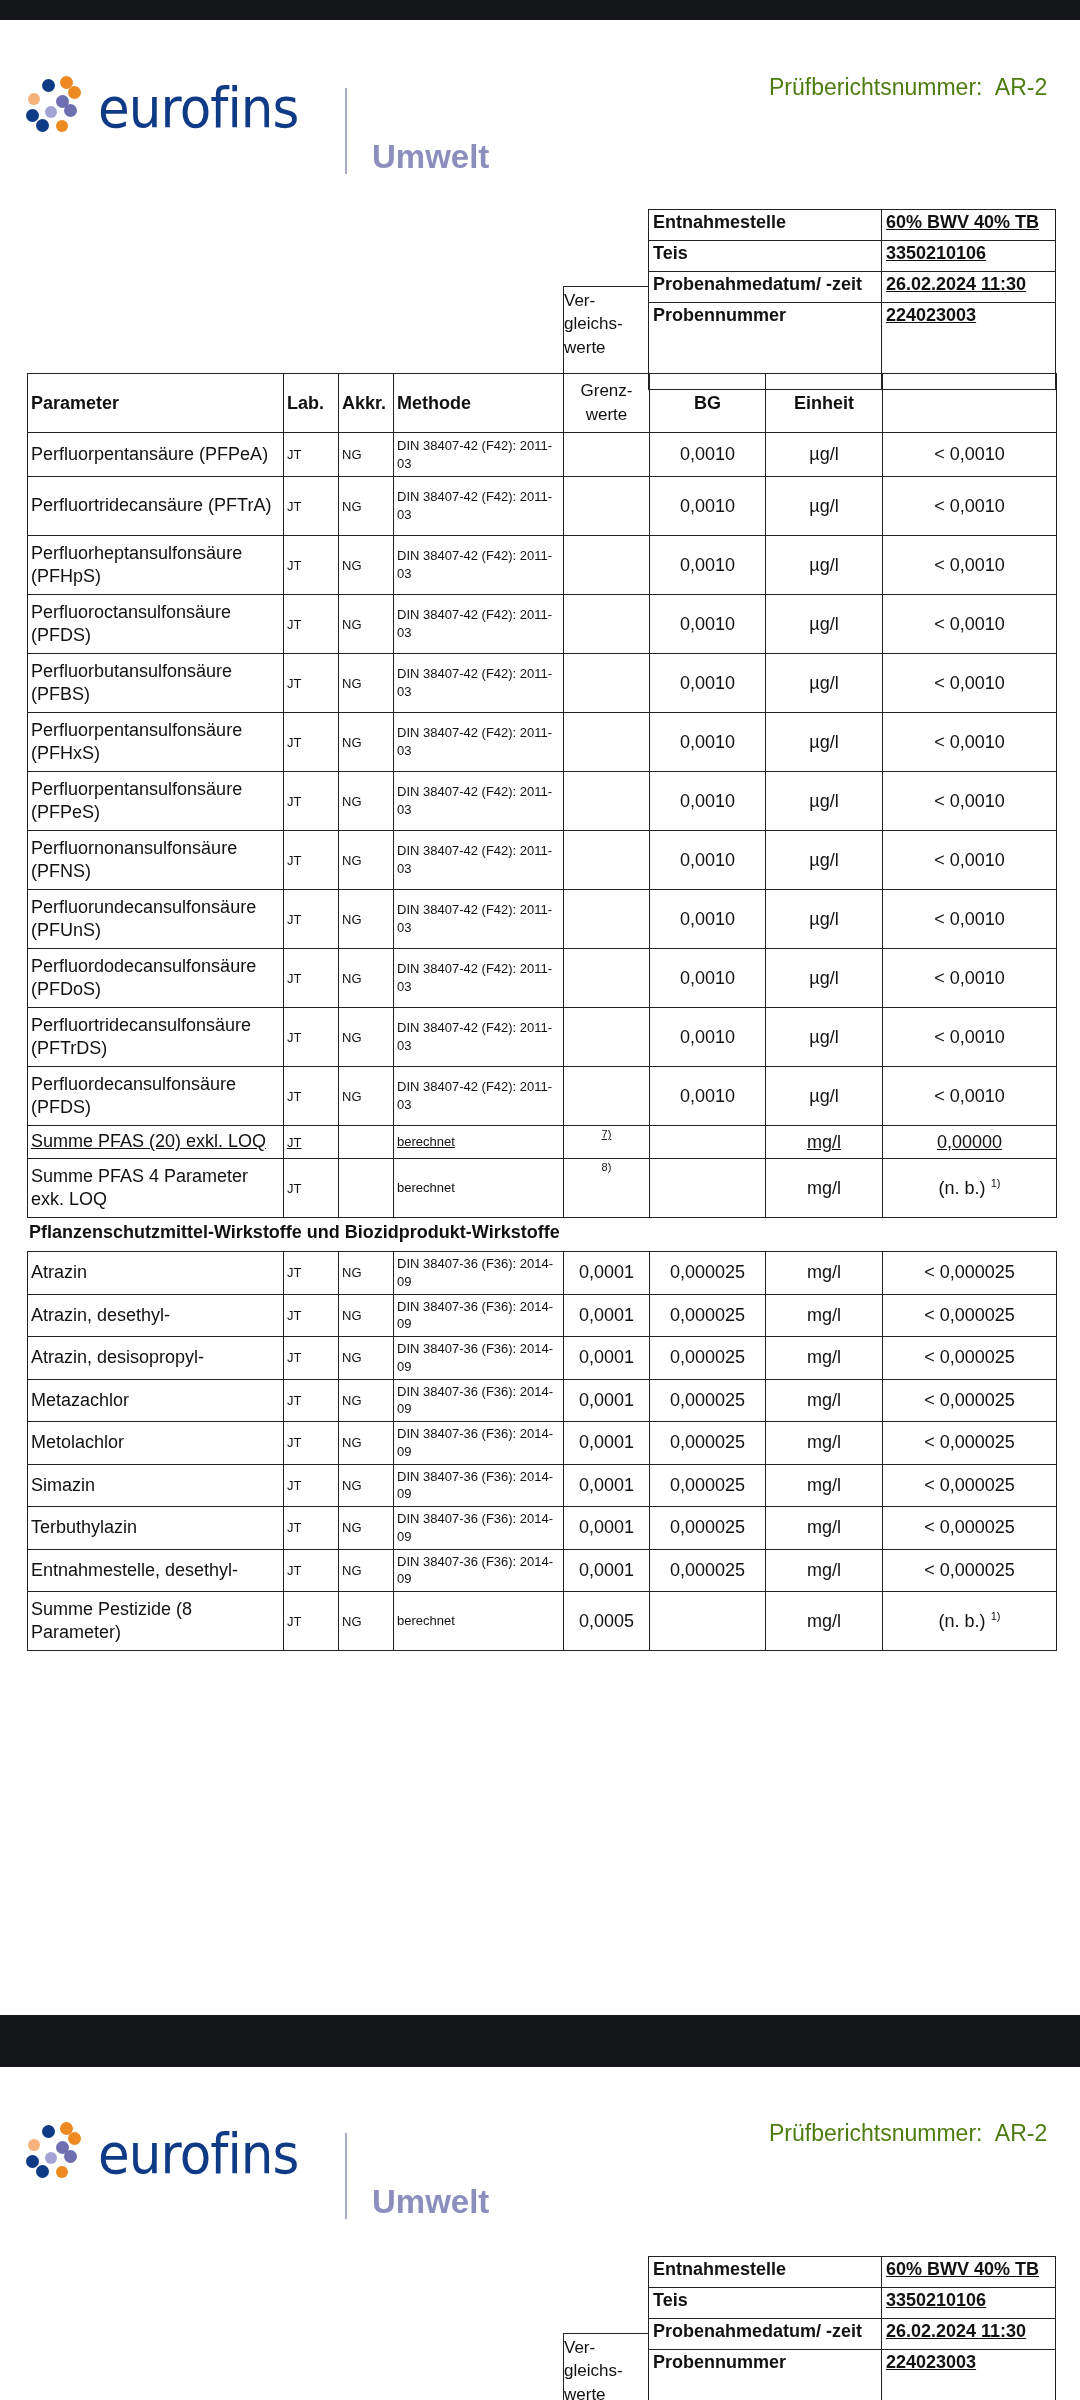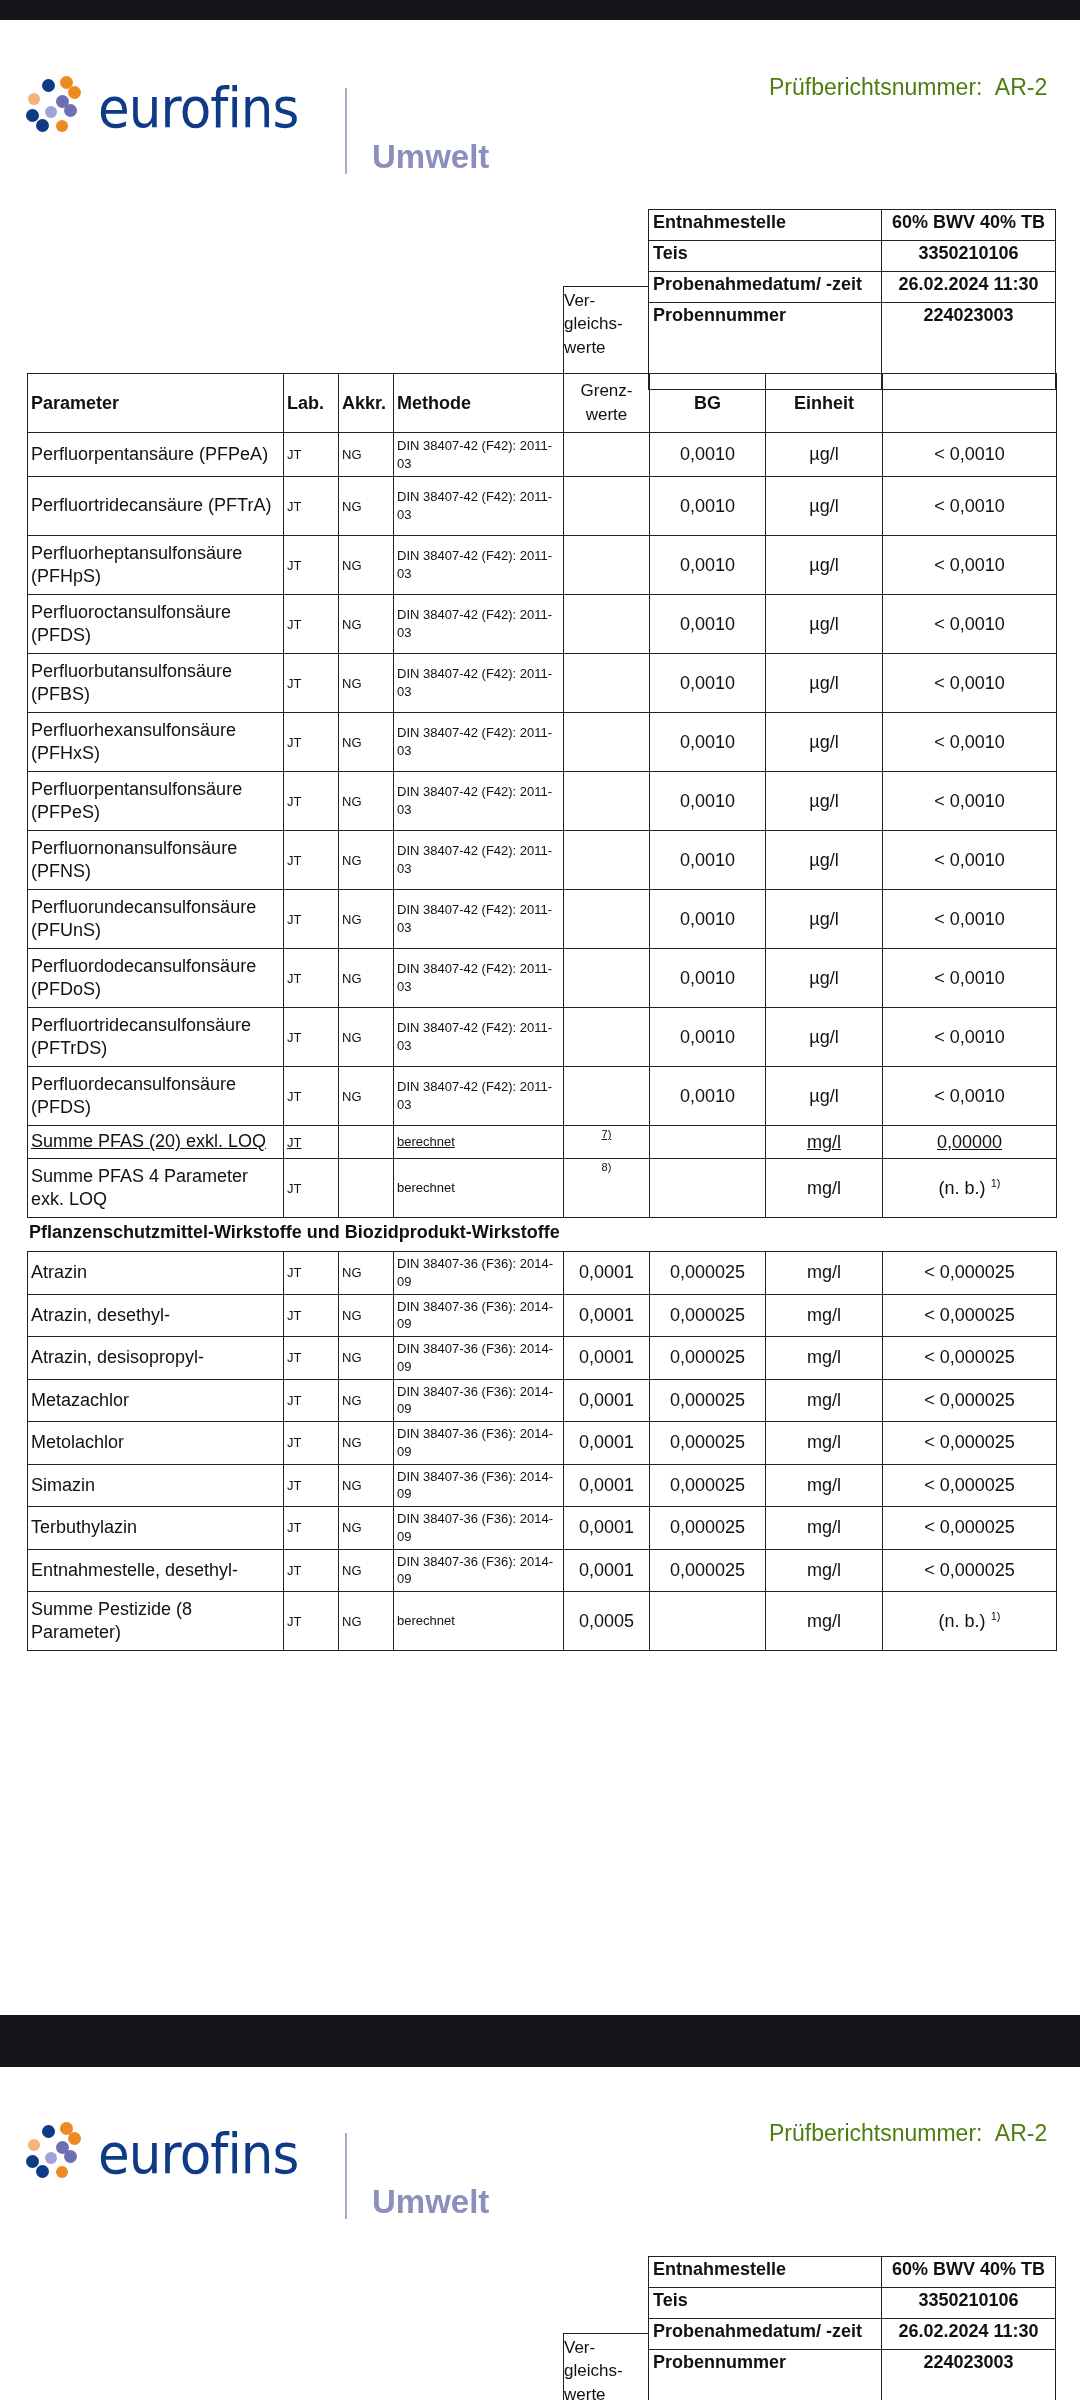--- a/index.html
+++ b/index.html
@@ -19,21 +19,21 @@
   .dot { position: absolute; border-radius: 50%; }
   .logo-word { font-family: "DejaVu Sans", sans-serif; font-size: 56px; color: #0f3a86; letter-spacing: -1px; margin-left: 14px; line-height: 1; transform: scaleX(0.92); transform-origin: left center; }
   .logo-divider { position: absolute; width: 2px; background: #a9a9c9; }
   .logo-umwelt { position: absolute; font-size: 33px; font-weight: bold; color: #8c8fbe; }
 
   .report-no { position: absolute; left: 769px; font-size: 23px; color: #4d7c0f; white-space: nowrap; }
 
   
   .info { position: absolute; border-collapse: collapse; font-size: 18px; font-weight: bold; margin-top: 18px; }
   .info td { border: 1.6px solid #222; padding: 2px 4px; height: 31px; vertical-align: top; }
-  .info td.v { text-align: center; }
+  .info td.v { text-align: left; text-decoration: underline; }
 
   
   table.grid { position: absolute; left: 27px; border-collapse: collapse; table-layout: fixed; width: 1029px; }
   table.grid td, table.grid th { border: 1.6px solid #222; vertical-align: middle; overflow: hidden; }
   table.grid th { font-weight: bold; font-size: 18px; text-align: left; padding: 0 3px; }
   .c-param { font-size: 18px; padding: 0 3px; line-height: 1.3; }
   .c-small { font-size: 13px; padding: 0 3px; }
   .c-meth { font-size: 13px; padding: 0 3px; line-height: 1.35; }
   .c-num { font-size: 18px; text-align: center; }
   .c-foot { font-size: 11px; text-align: center; vertical-align: top !important; padding-top: 2px; }
@@ -169,21 +169,21 @@
           <td class="c-param"><span>Perfluorbutansulfonsäure (PFBS)</span></td>
           <td class="c-small"><span>JT</span></td>
           <td class="c-small"><span>NG</span></td>
           <td class="c-meth"><span>DIN 38407-42 (F42): 2011-03</span></td>
           <td class="c-num"><span></span></td>
           <td class="c-num"><span>0,0010</span></td>
           <td class="c-num"><span>µg/l</span></td>
           <td class="c-num"><span>&lt; 0,0010</span></td>
         </tr>
         <tr style="height: 59px;">
-          <td class="c-param"><span>Perfluorhexansulfonsäure (PFHxS)</span></td>
+          <td class="c-param"><span>Perfluorpentansulfonsäure (PFHxS)</span></td>
           <td class="c-small"><span>JT</span></td>
           <td class="c-small"><span>NG</span></td>
           <td class="c-meth"><span>DIN 38407-42 (F42): 2011-03</span></td>
           <td class="c-num"><span></span></td>
           <td class="c-num"><span>0,0010</span></td>
           <td class="c-num"><span>µg/l</span></td>
           <td class="c-num"><span>&lt; 0,0010</span></td>
         </tr>
         <tr style="height: 59px;">
           <td class="c-param"><span>Perfluorpentansulfonsäure (PFPeS)</span></td>

